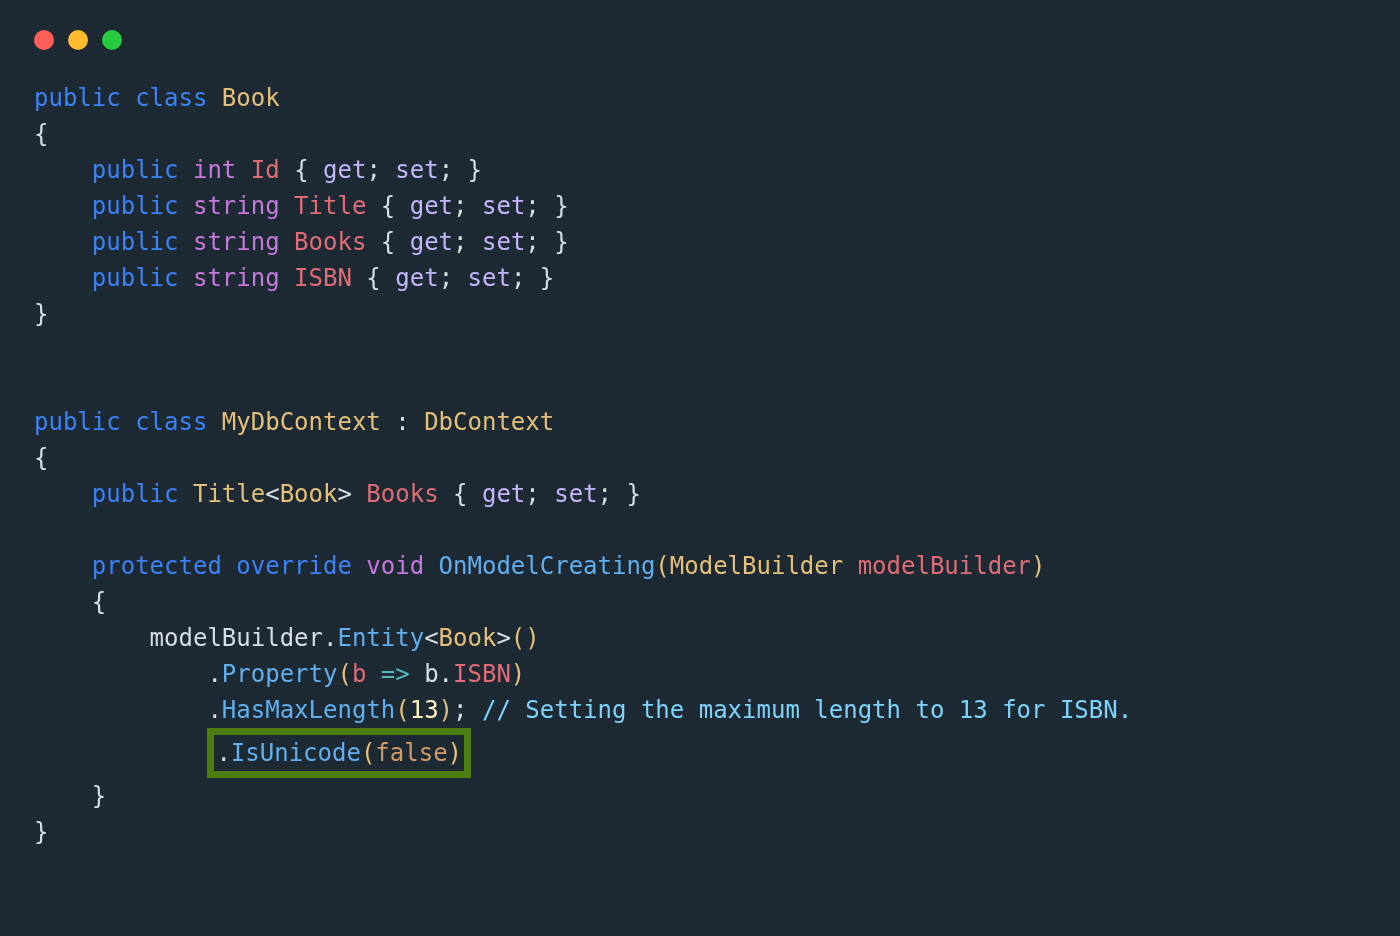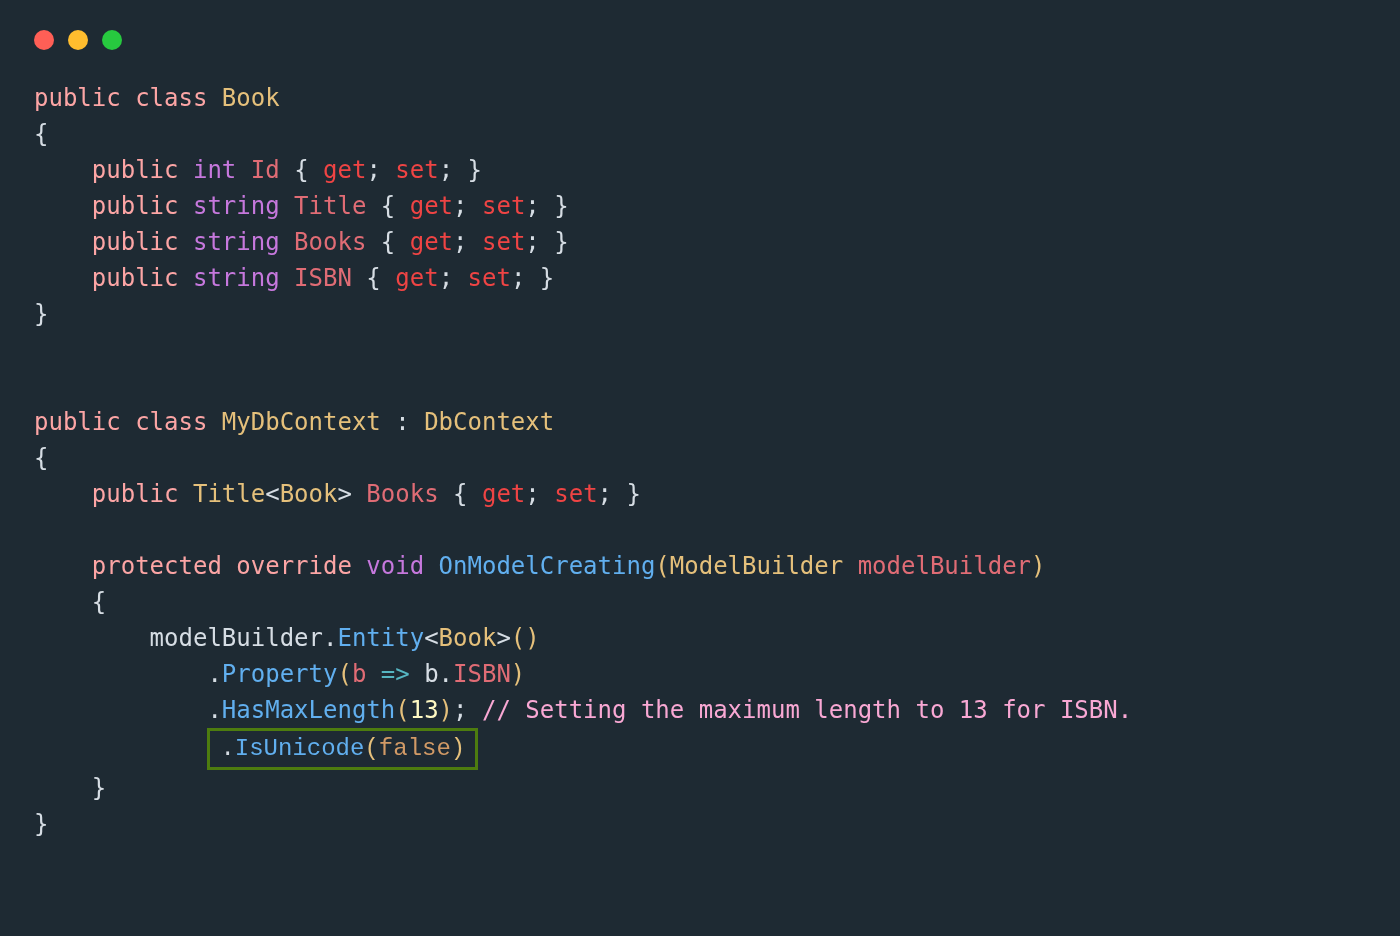--- a/index.html
+++ b/index.html
@@ -35,40 +35,39 @@
   pre.code {
     margin: 0;
     padding: 30px 0 0 34px;
     font-size: 24px;
     line-height: 36px;
     color: #d6dde4;
     white-space: pre;
   }
 
   
-  .kw      { color: #fca5a5; text-align: center; }  
+  .kw      { color: #3b82f6; text-align: center; }  
   .type    { color: #c678dd; }  
   .cls     { color: #e5c07b; text-align: center; }  
   .ident   { color: #d6dde4; }  
   .prop    { color: #e06c75; margin-top: 35px; }  
   .method  { color: #61afef; }  
-  .accessor{ color: #ef4444; }  
+  .accessor{ color: #c4b5fd; }  
   .punc    { color: #d6dde4; }
   .op      { color: #56b6c2; }  
   .paren   { color: #e5c07b; }  
   .num     { color: #fef9c3; }
   .bool    { color: #d19a66; }
-  .comment { color: #f9a8d4; font-style: normal; }
+  .comment { color: #7dd3fc; font-style: normal; }
   .param   { color: #e06c75; }
 
   .highlight-box {
-    border: 3px solid #4d7c0f;
-    padding: 0 10px;
+    border: 7px solid #4d7c0f;
+    padding: 0 2px;
     display: inline-block;
-    font-family: Liberation Mono, monospace;
   }
 </style>
 </head>
 <body>
 
 <div class="window">
 
   <div class="traffic-lights">
     <div class="light red"></div>
     <div class="light yellow"></div>

